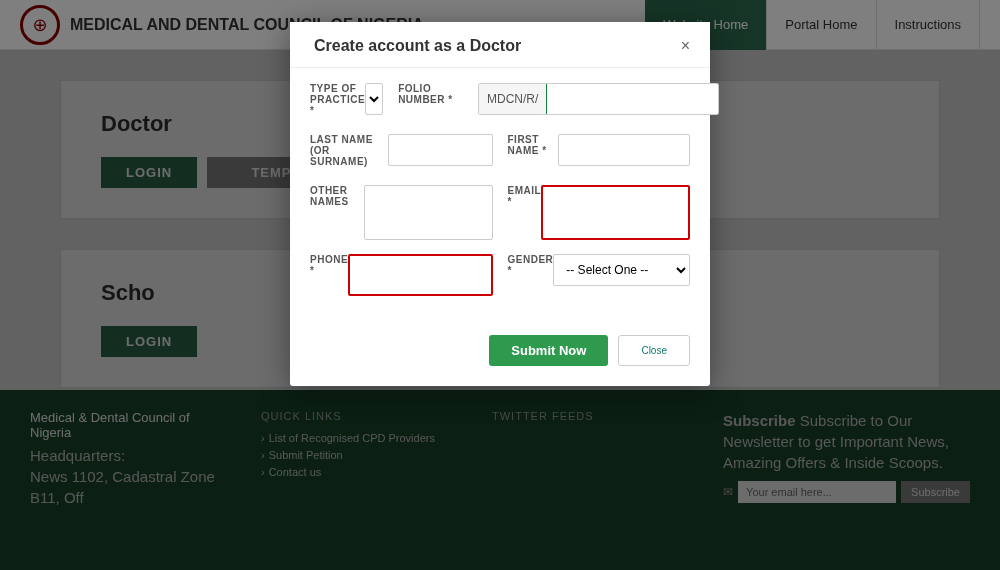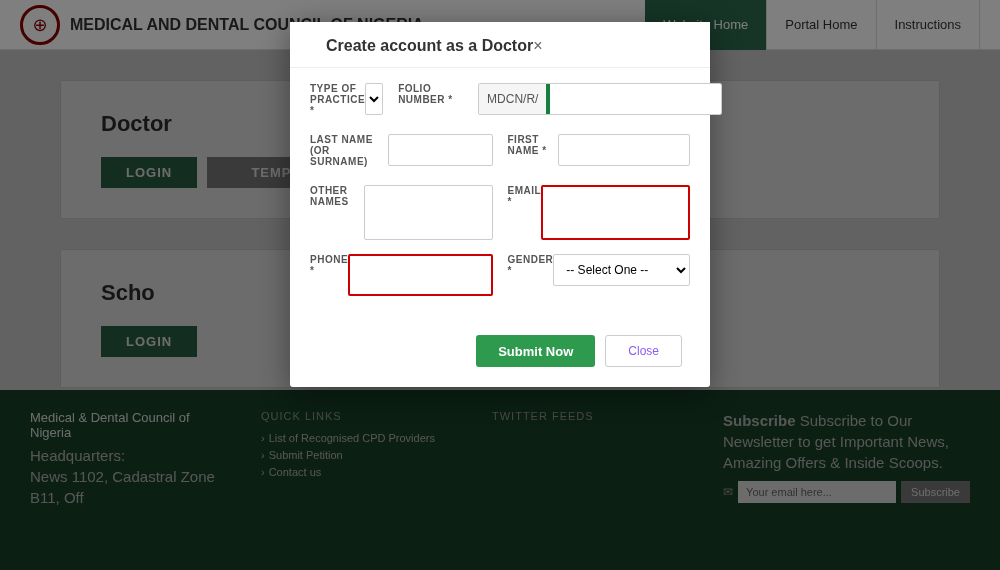--- a/index.html
+++ b/index.html
@@ -167,23 +167,24 @@
       transform: translateX(-50%);
       background: #fff;
       width: 420px;
       border-radius: 3px;
       box-shadow: 0 5px 30px rgba(0,0,0,0.4);
       z-index: 20;
       padding-bottom: 20px;
     }
     .modal-header {
       background: #fff;
-      padding: 15px 20px 12px 36px;
+      padding: 15px 20px 12px 24px;
       border-bottom: 1px solid #eee;
       display: flex;
+      justify-content: space-between;
       align-items: center;
     }
     .modal-title {
       font-size: 16px;
       font-weight: bold;
       color: #333;
     }
     .modal-close {
       cursor: pointer;
       font-size: 16px;
@@ -245,21 +246,21 @@
       overflow: hidden;
     }
     .folio-prefix {
       background: #f5f5f5;
       padding: 0 8px;
       font-size: 12px;
       color: #555;
       height: 100%;
       display: flex;
       align-items: center;
-      border-right: 4px solid #15803d;
+      border-right: 1px solid #15803d;
       white-space: nowrap;
     }
     .folio-input {
       border: none;
       padding: 0 6px;
       font-size: 13px;
       flex: 1;
       height: 100%;
       outline: none;
     }
@@ -278,38 +279,38 @@
       border-radius: 2px;
       height: 55px;
       width: 100%;
       resize: none;
       outline: none;
     }
     .modal-footer {
       display: flex;
       justify-content: flex-end;
       gap: 10px;
-      padding: 10px 28px 0 20px;
+      padding: 10px 20px 0 20px;
     }
     .btn-submit {
       background: #2d9a4e;
       color: #fff;
       border: none;
       padding: 8px 22px;
       font-size: 13px;
       border-radius: 3px;
       cursor: pointer;
       font-weight: bold;
     }
     .btn-close {
       background: #fff;
-      color: #8b5cf6;
+      color: #0f766e;
       border: 1px solid #ccc;
       padding: 8px 22px;
-      font-size: 12px;
+      font-size: 10px;
       border-radius: 3px;
       cursor: pointer;
     }
   </style>
 </head>
 <body>
 
 <div class="overlay-backdrop"></div>
 
 <div class="header">

